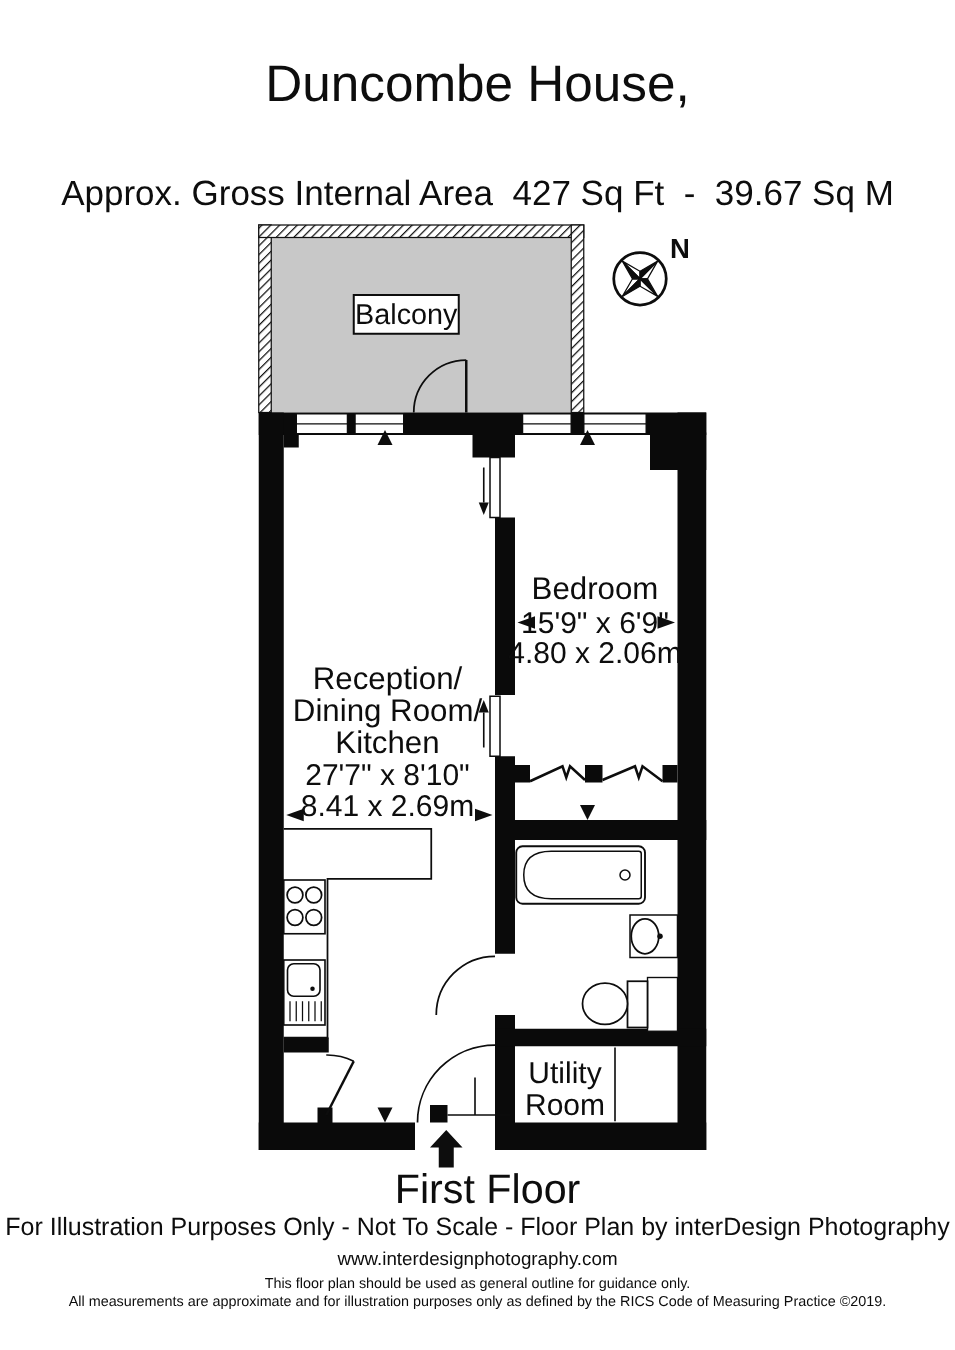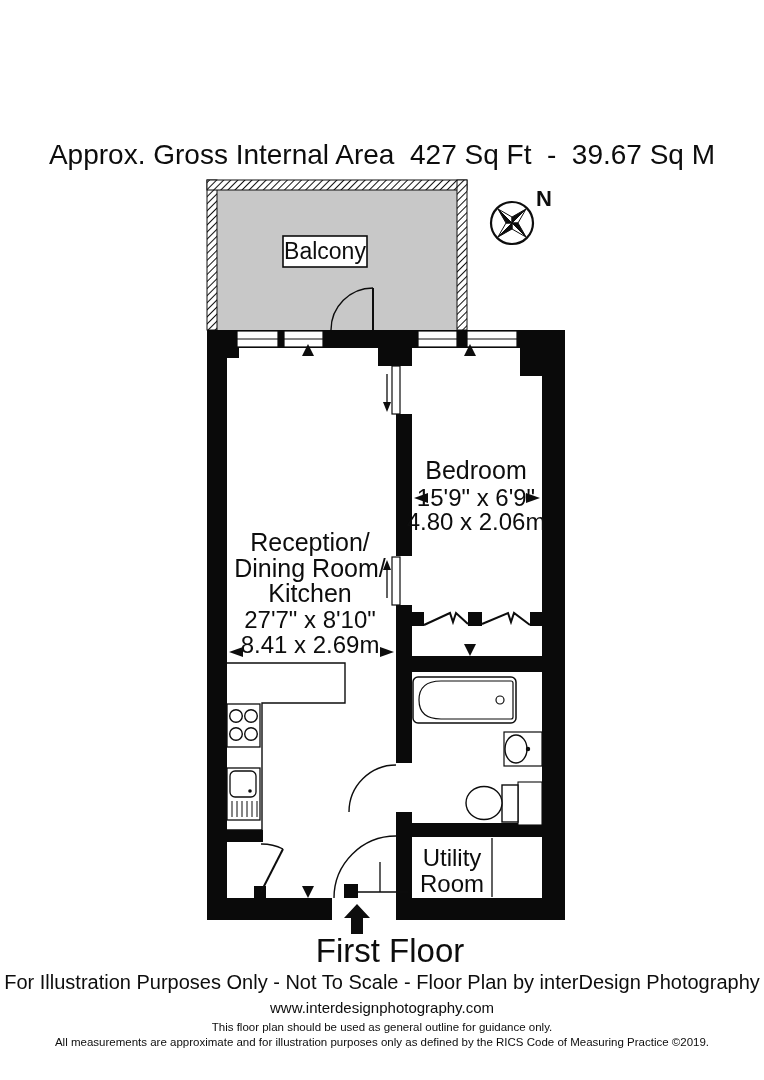--- a/index.html
+++ b/index.html
@@ -15,20 +15,21 @@
   svg{position:absolute;left:0;top:165px;}
   svg text{font-family:"Liberation Sans", sans-serif;fill:#0d0d0d;}
   .ln{stroke:#0d0d0d;fill:none;}
   .wfill{fill:#ffffff;stroke:#0d0d0d;}
 </style>
 </head>
 <body>
 
 <div class="page">
 
+  <div class="ct title" style="top:46px">Duncombe House,</div>
   <div class="ct subtitle" style="top:140px">Approx. Gross Internal Area  427 Sq Ft  -  39.67 Sq M</div>
 
   <svg width="764" height="780" viewBox="0 165 764 780">
     <defs>
       <pattern id="hatch" patternUnits="userSpaceOnUse" width="5" height="5" patternTransform="rotate(45)">
         <rect width="5" height="5" fill="#ffffff"></rect>
         <line x1="0" y1="0" x2="0" y2="5" stroke="#111111" stroke-width="2"></line>
       </pattern>
     </defs>
 

